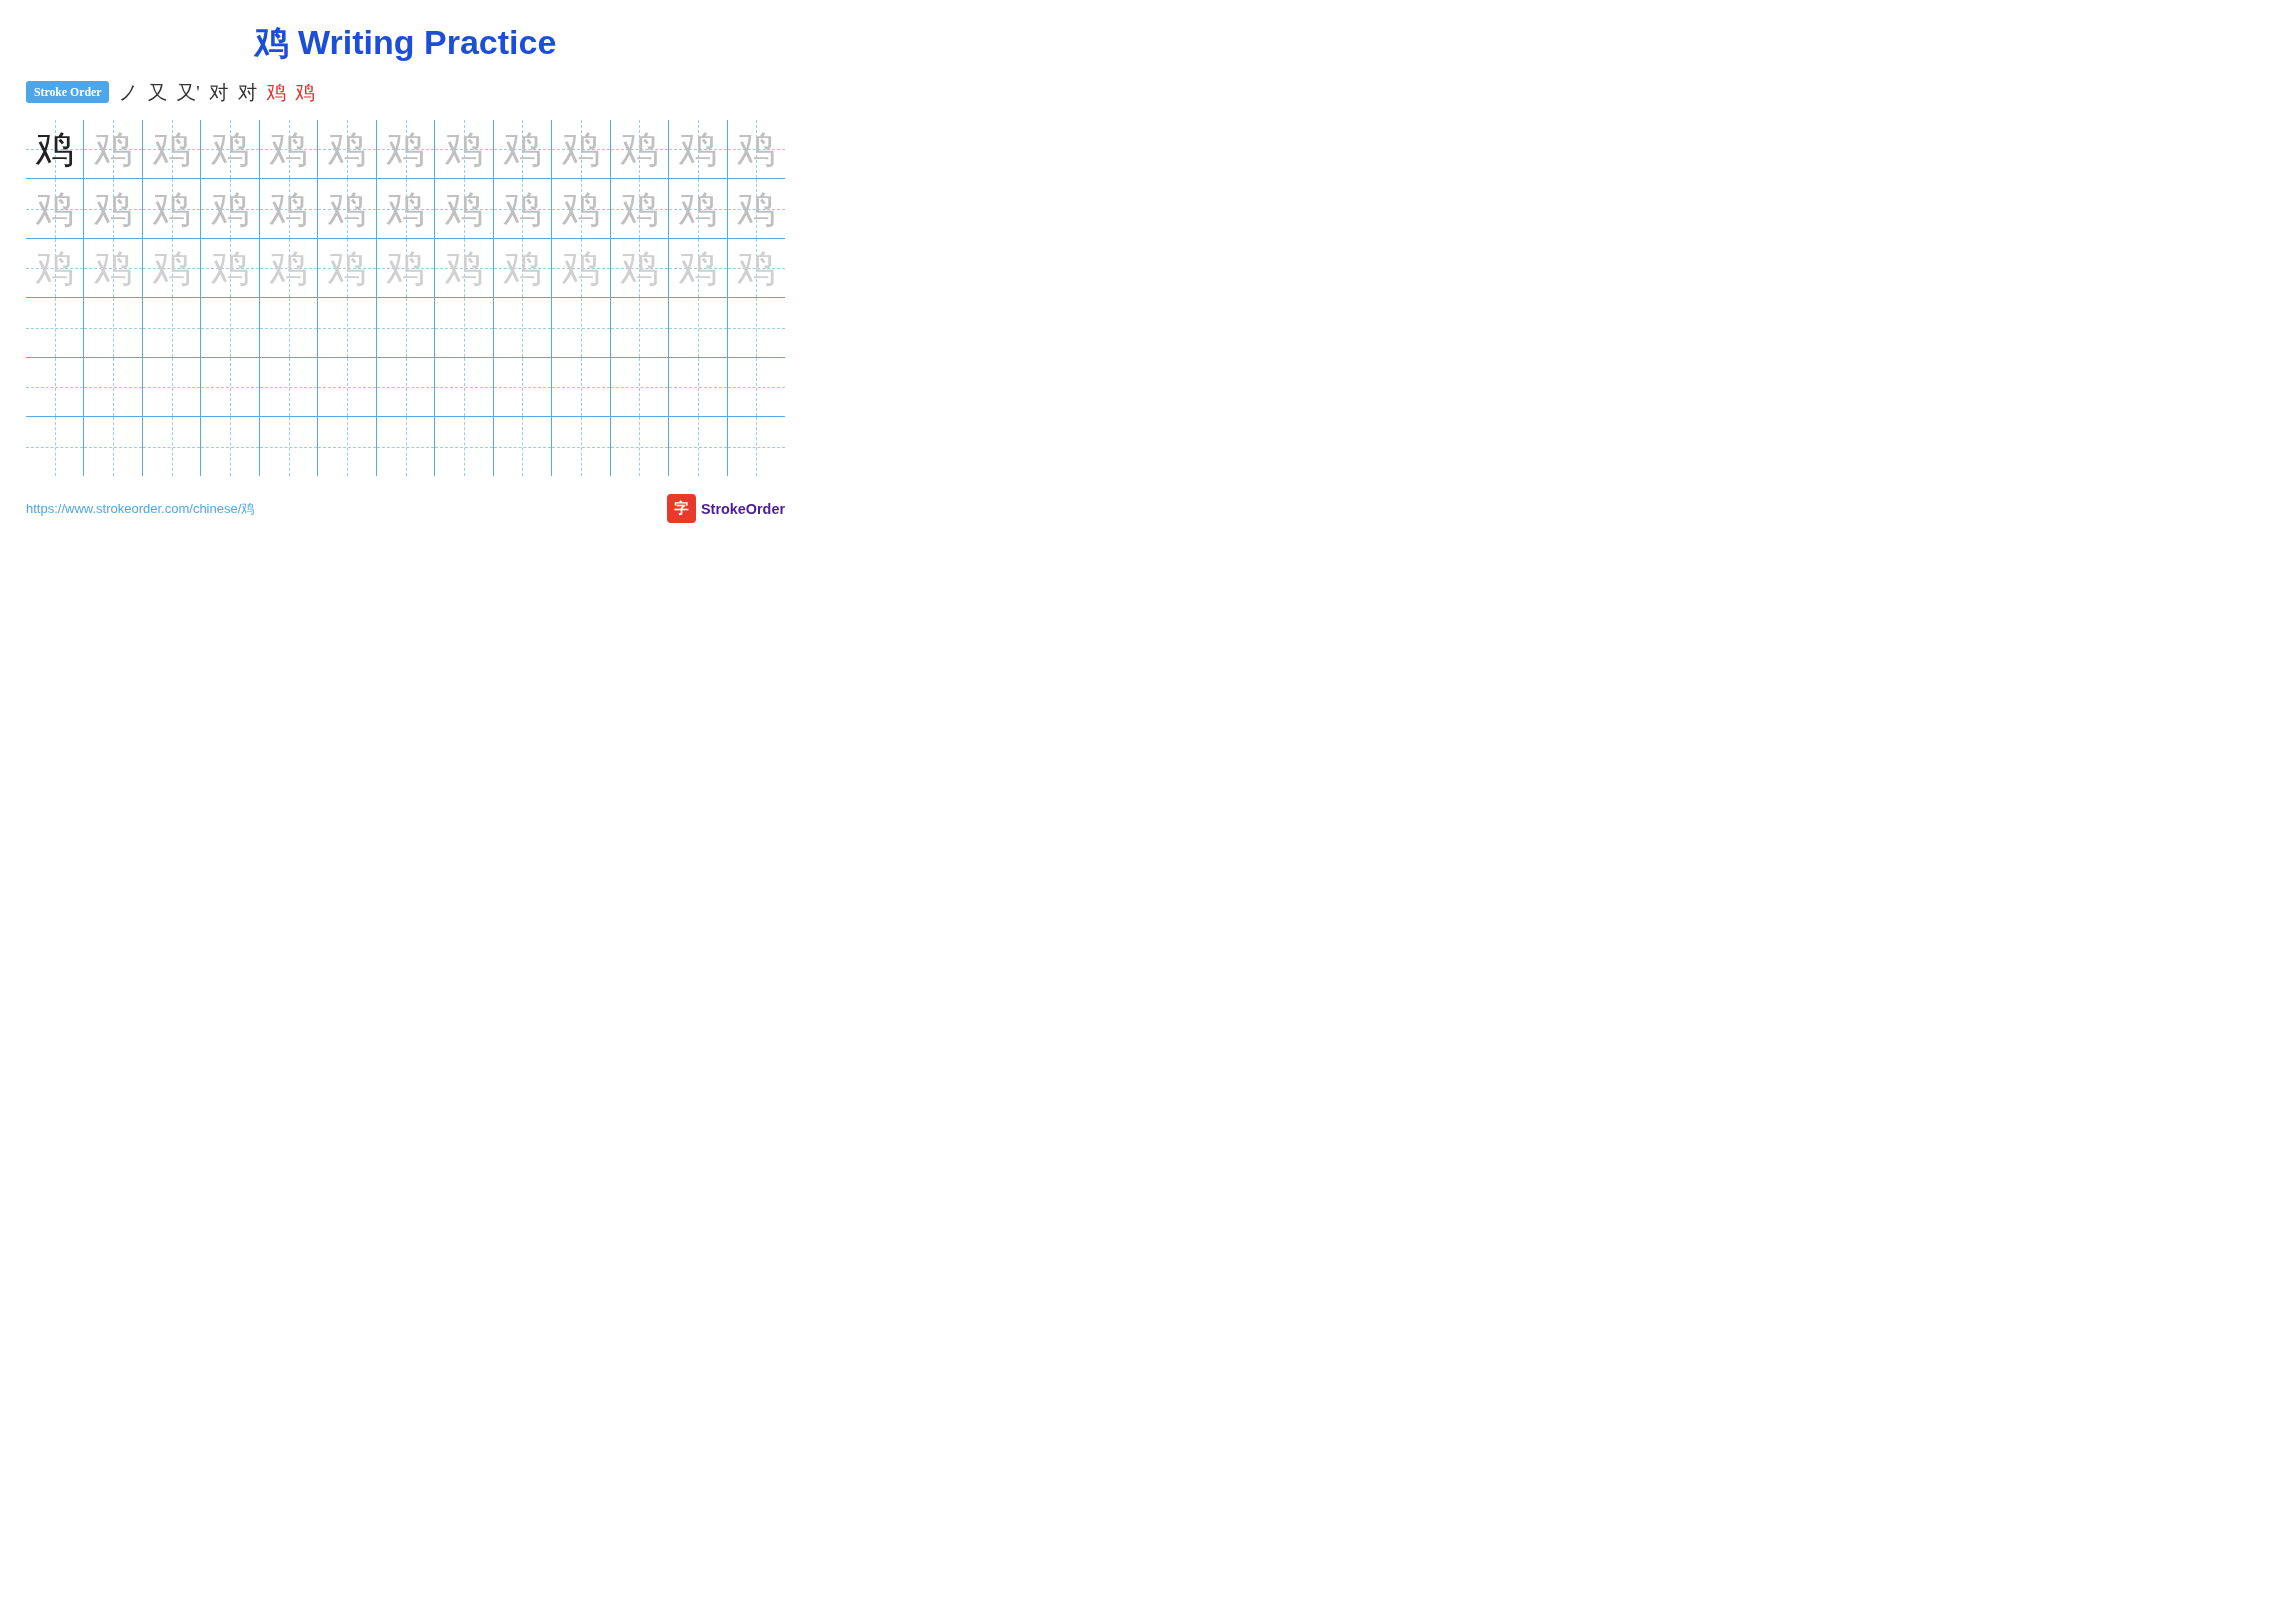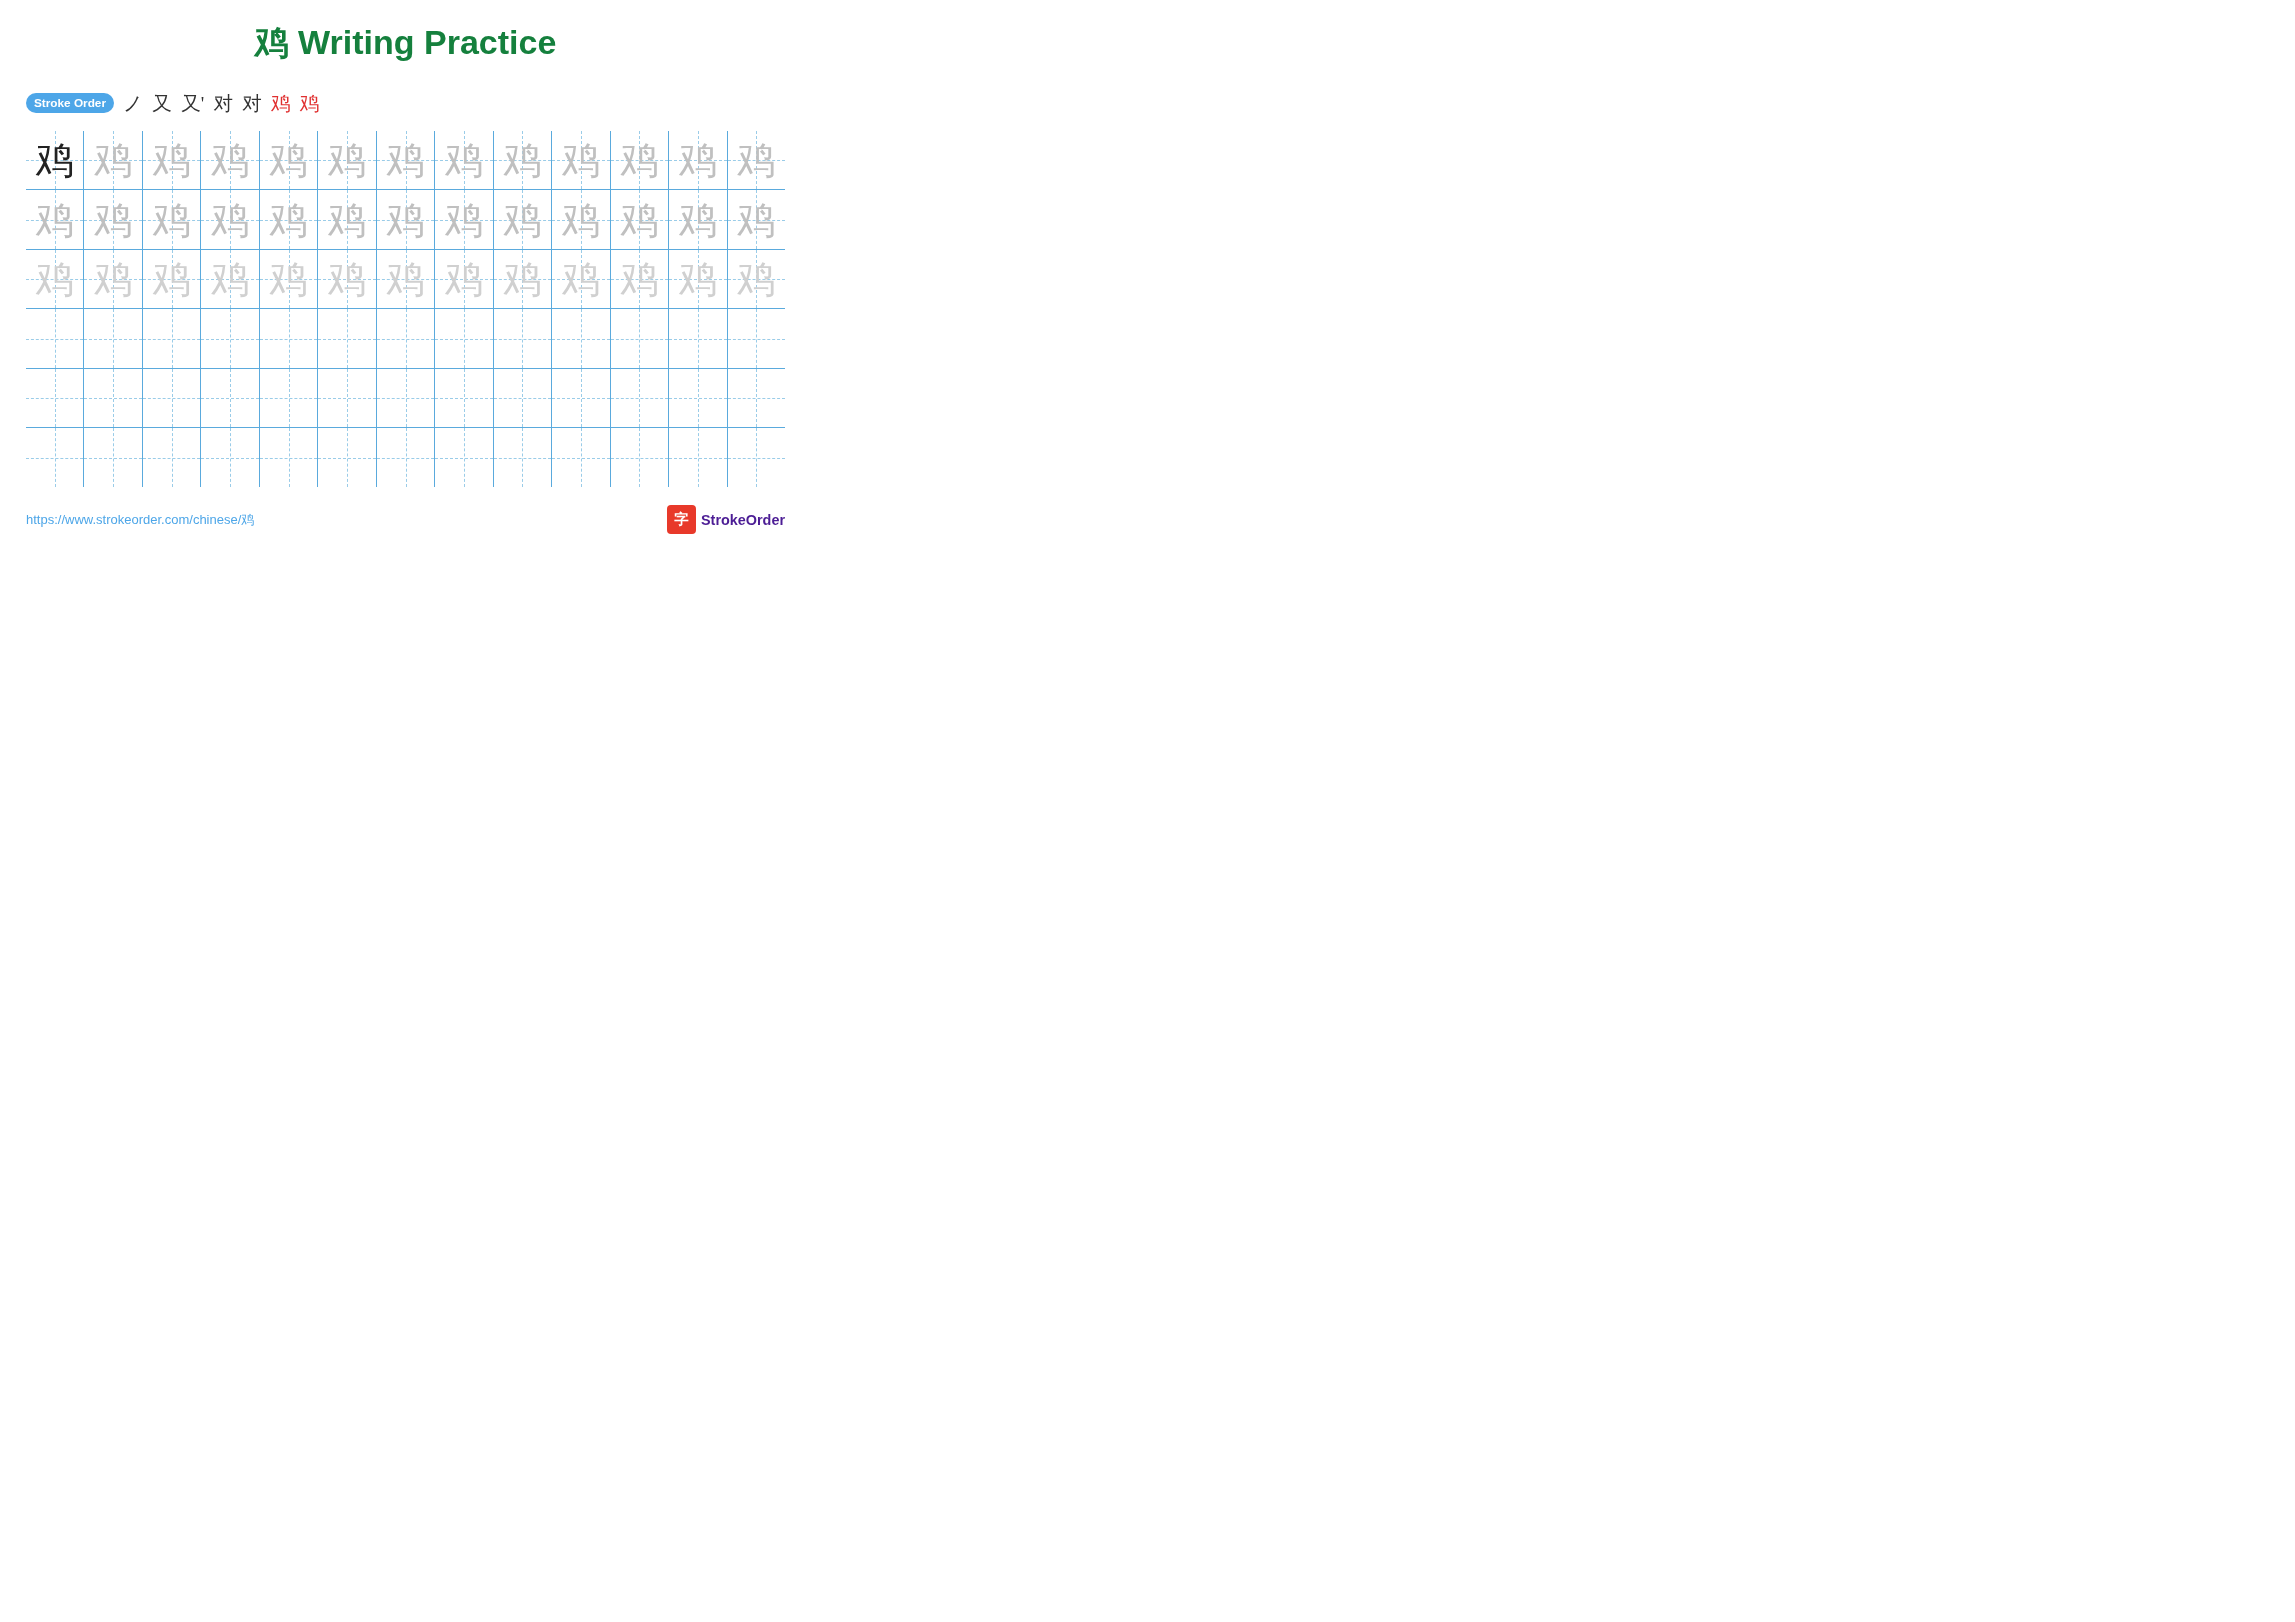--- a/index.html
+++ b/index.html
@@ -8,43 +8,43 @@
       background: #ffffff;
       font-family: serif;
       width: 811px;
       min-height: 574px;
       position: relative;
       padding: 19.6px 26px;
     }
 
     .page-title {
       text-align: center;
-      color: #15803d;
+      color: #1d4ed8;
       font-size: 34px;
       font-weight: bold;
-      margin-bottom: 24px;
+      margin-bottom: 13px;
       font-family: sans-serif;
     }
 
     .stroke-order-row {
       display: flex;
       align-items: center;
       gap: 9.2px;
       margin-bottom: 14.4px;
       font-size: 21px;
     }
 
     .stroke-order-badge {
       background: #4da6e8;
       color: white;
       font-size: 11.8px;
       font-weight: bold;
       padding: 3.3px 7.9px;
-      border-radius: 10px;
-      font-family: Liberation Sans, sans-serif;
+      border-radius: 3px;
+      font-family: Liberation Serif, serif;
     }
 
     .stroke-step {
       color: #333;
       font-size: 19.6px;
     }
     .stroke-step.red {
       color: #e03030;
     }
 

